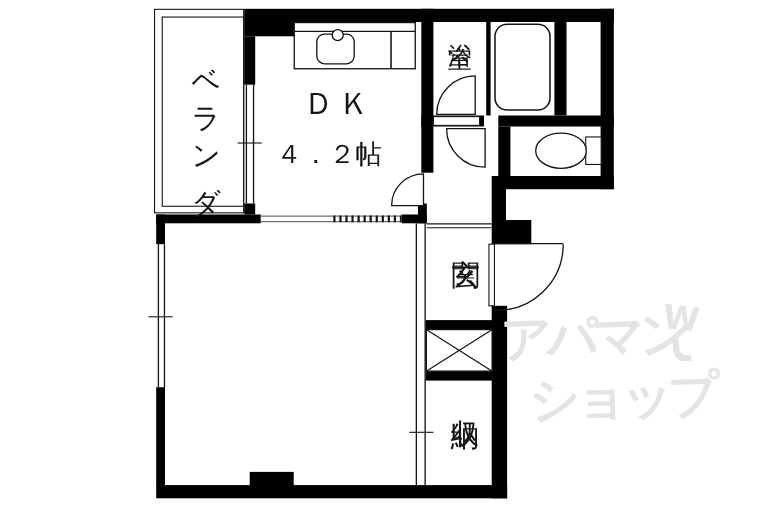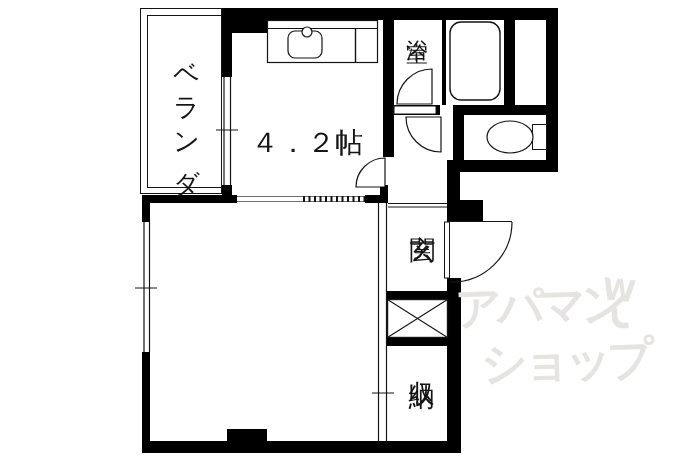--- a/index.html
+++ b/index.html
@@ -6,21 +6,21 @@
   .canvas{
     position:relative;width:690px;height:460px;background:#ffffff;overflow:hidden;
     font-family:"DejaVu Sans","Liberation Sans",sans-serif;color:#111;
   }
   .plan-svg{position:absolute;left:0;top:0;}
   .lbl{position:absolute;white-space:nowrap;color:#151515;font-weight:500;}
   .vt{writing-mode:vertical-rl;text-orientation:upright;}
   .lbl-veranda{left:170px;top:44px;font-size:26px;letter-spacing:6px;}
   .lbl-bath{left:402px;top:22px;font-size:22px;letter-spacing:2px;}
   .lbl-dk{left:276px;top:76px;font-size:28px;letter-spacing:4px;}
-  .lbl-dk-size{left:251px;top:124px;font-size:28px;letter-spacing:0px;}
+  .lbl-dk-size{left:251px;top:124px;font-size:24px;letter-spacing:0px;}
   .lbl-western{left:181px;top:298px;font-size:27px;letter-spacing:0px;}
   .lbl-genkan{left:406px;top:214px;font-size:26px;letter-spacing:4px;}
   .lbl-storage{left:405px;top:360px;font-size:26px;letter-spacing:4px;}
   .watermark{
     position:absolute;left:456px;top:282px;width:200px;
     font-weight:bold;line-height:1;transform:rotate(-2deg);
     color:#e5e4e1;pointer-events:none;
   }
   .wm-line1{font-size:46px;letter-spacing:-5px;}
   .wm-line2{font-size:46px;letter-spacing:-5px;margin:10px 0 0 24px;}
@@ -136,20 +136,21 @@
         <line x1="449" y1="221.5" x2="512" y2="221.5" stroke-width="1"></line>
         <path d="M 512 222 A 60 60 0 0 1 450 282" fill="none"></path>
       </g>
     </g>
   </svg>
 
   <div class="lbl vt lbl-veranda">ベランダ</div>
 
   <div class="lbl vt lbl-bath">浴室</div>
 
+  <div class="lbl lbl-dk">ＤＫ</div>
 
   <div class="lbl lbl-dk-size">４．２帖</div>
 
 
   <div class="lbl vt lbl-genkan">玄関</div>
 
   <div class="lbl vt lbl-storage">収納</div>
 
   <div class="watermark">
     <div class="wm-line1">アパマン</div>

